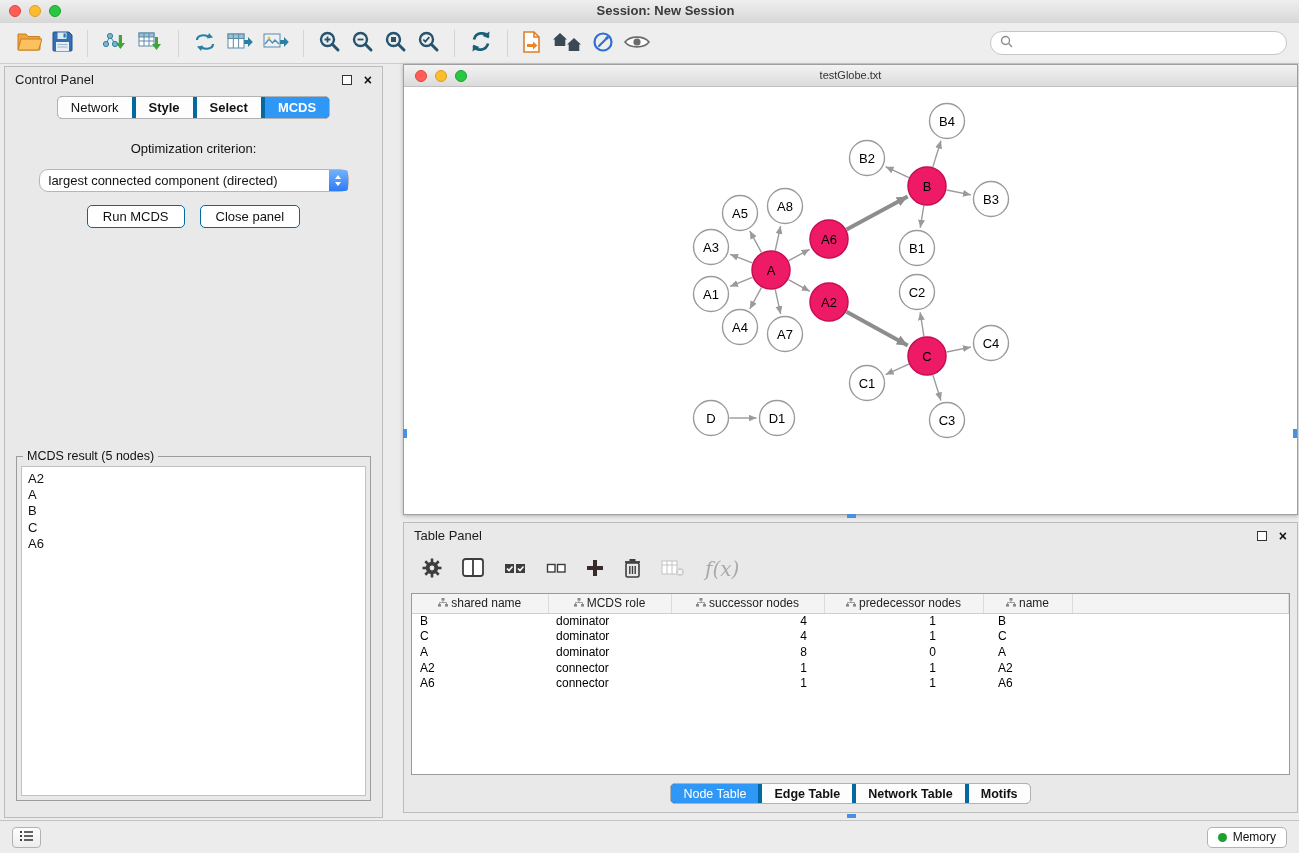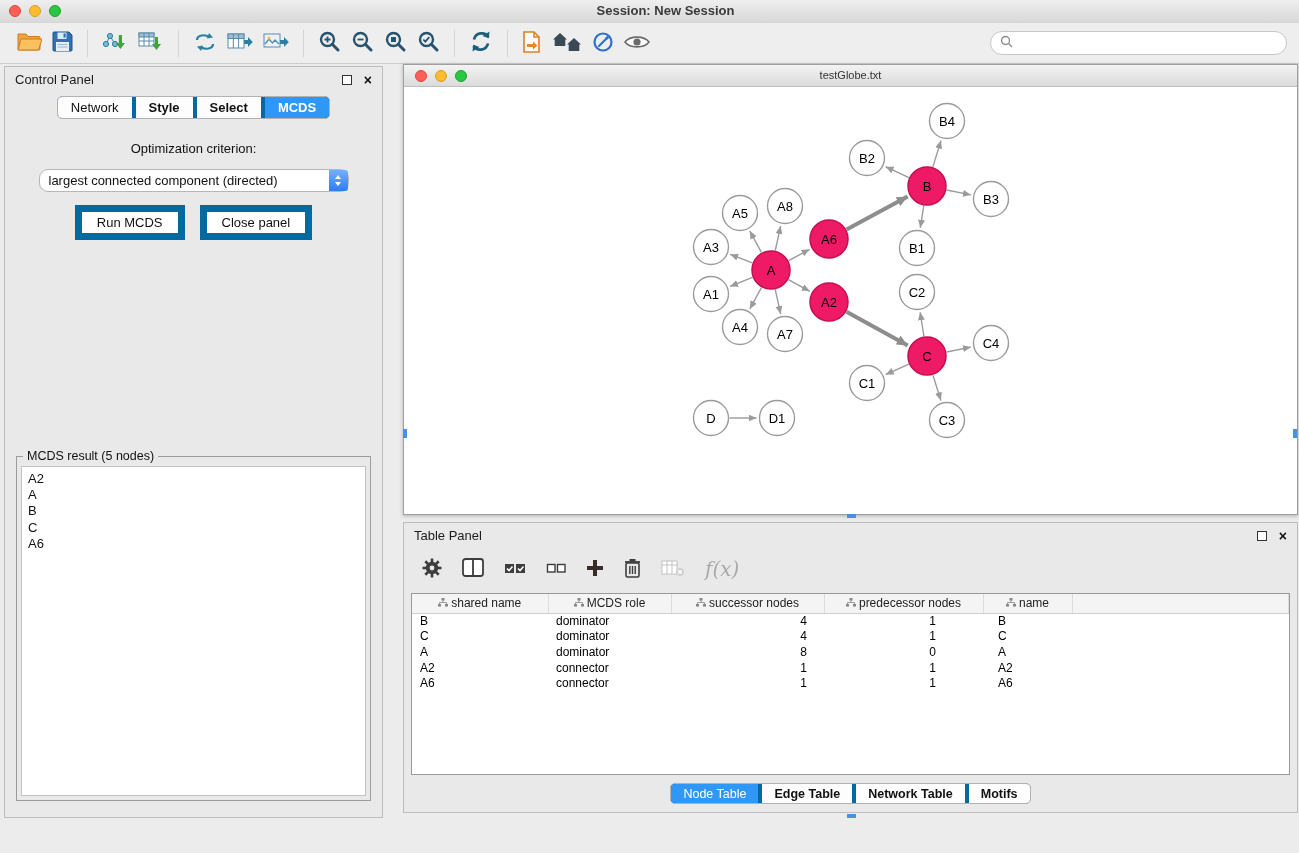--- a/index.html
+++ b/index.html
@@ -50,21 +50,21 @@
     border:1px solid #b6b6b6; border-radius:9px; display:flex; align-items:center; }
   .dd-text { flex:1; padding:0 9px; font-size:13px; white-space:nowrap; overflow:hidden; }
   .dd-stepper { width:19px; height:21px; background:linear-gradient(#71b1fb,#2e7cf6);
     border-radius:0 3px 3px 0; display:flex; flex-direction:column; align-items:center;
     justify-content:center; }
   .dd-up { width:0; height:0; border-left:3.5px solid transparent; border-right:3.5px solid transparent;
     border-bottom:4.5px solid #fff; margin-bottom:2.5px; }
   .dd-down { width:0; height:0; border-left:3.5px solid transparent; border-right:3.5px solid transparent;
     border-top:4.5px solid #fff; }
   .btn-row { display:flex; justify-content:center; gap:15px; margin-top:13px; }
-  .mac-btn { background:#fff; border:7px solid #0369a1; border-radius:0; padding:3px 15px;
+  .mac-btn { background:#fff; border:1px solid #0369a1; border-radius:5px; padding:3px 15px;
     font-size:13px; font-family:inherit; color:#111; }
   .result-box { position:absolute; left:11px; right:11px; top:389px; bottom:16px;
     border:1px solid #9c9c9c; }
   .result-legend { position:absolute; top:-8px; left:6px; background:#e9e9e9; padding:0 4px;
     font-size:12.5px; color:#111; }
   .result-list { position:absolute; left:4px; right:4px; top:9px; bottom:4px; background:#fff;
     border:1px solid #c2c2c2; padding:4px 6px; font-size:13px; overflow:auto; }
   .result-item { line-height:16.2px; }
 
   
@@ -552,14 +552,34 @@
         <button class="seg-item">Motifs</button>
       </div>
     </div>
   </div>
 
   <div class="resize-dot" style="left:403px; top:429px; width:4px; height:9px;"></div>
   <div class="resize-dot" style="left:1293px; top:429px; width:4px; height:9px;"></div>
   <div class="resize-dot" style="left:847px; top:514px; width:9px; height:4px;"></div>
   <div class="resize-dot" style="left:847px; top:814px; width:9px; height:4px;"></div>
 
+  <div class="statusbar">
+    <button class="status-left-btn">
+        <span><svg width="14" height="12" viewBox="0 0 14 12">
+            <g stroke="#3d3d3d" stroke-width="1.6">
+              <line x1="4" y1="2" x2="13" y2="2"></line>
+              <line x1="4" y1="6" x2="13" y2="6"></line>
+              <line x1="4" y1="10" x2="13" y2="10"></line>
+            </g>
+            <g fill="#3d3d3d">
+              <rect x="0" y="1" width="2" height="2"></rect>
+              <rect x="0" y="5" width="2" height="2"></rect>
+              <rect x="0" y="9" width="2" height="2"></rect>
+            </g>
+          </svg></span>
+      </button>
+    <button class="memory-btn">
+      <span class="memory-dot"></span>
+      <span>Memory</span>
+    </button>
+  </div>
 
 </div>
 
 </body></html>

